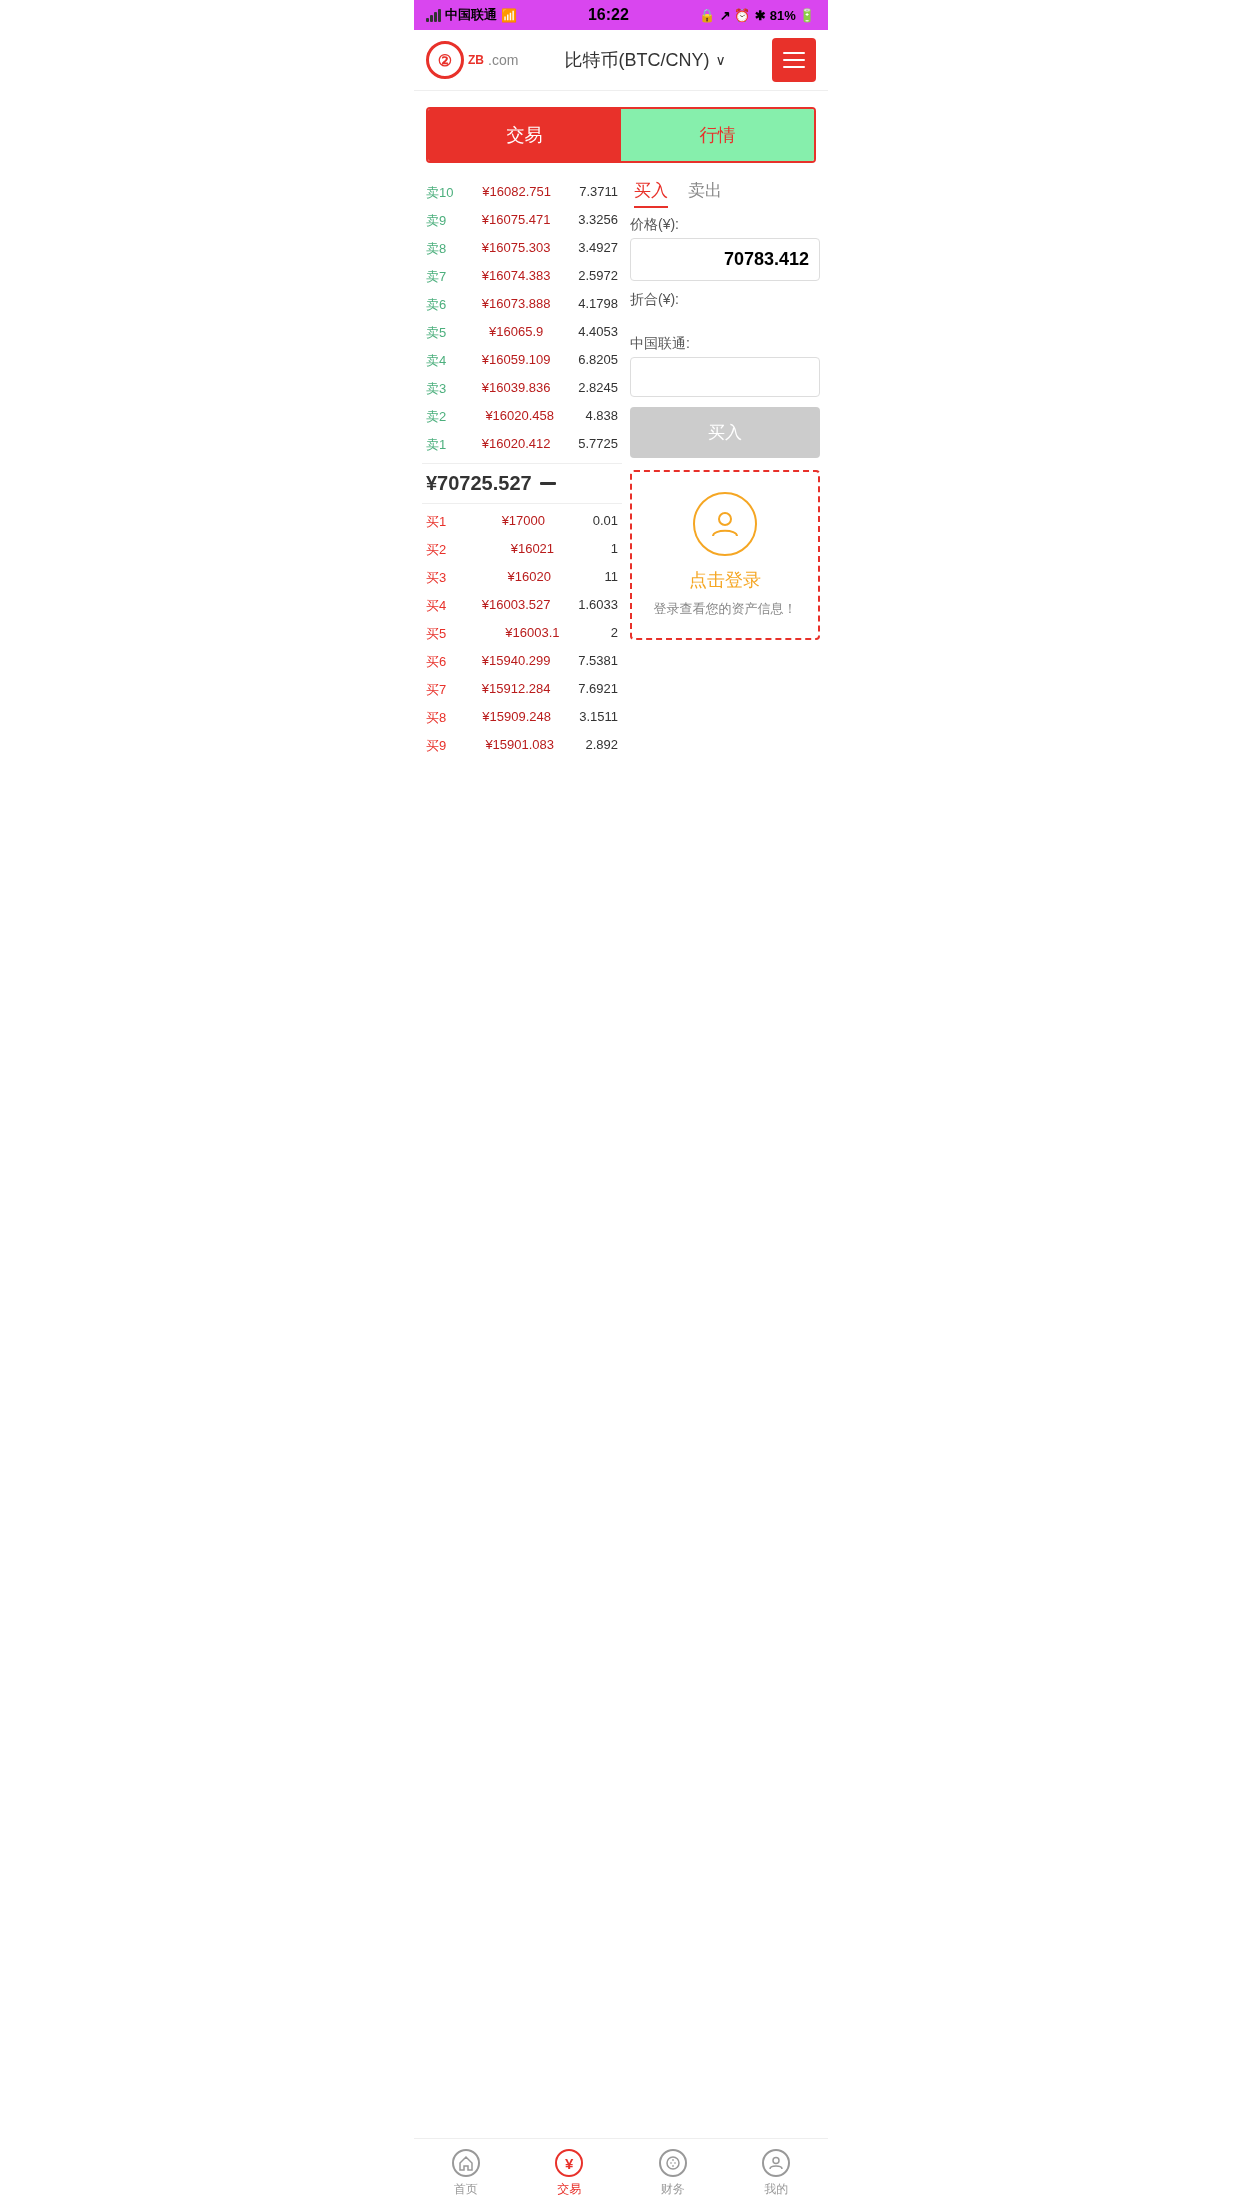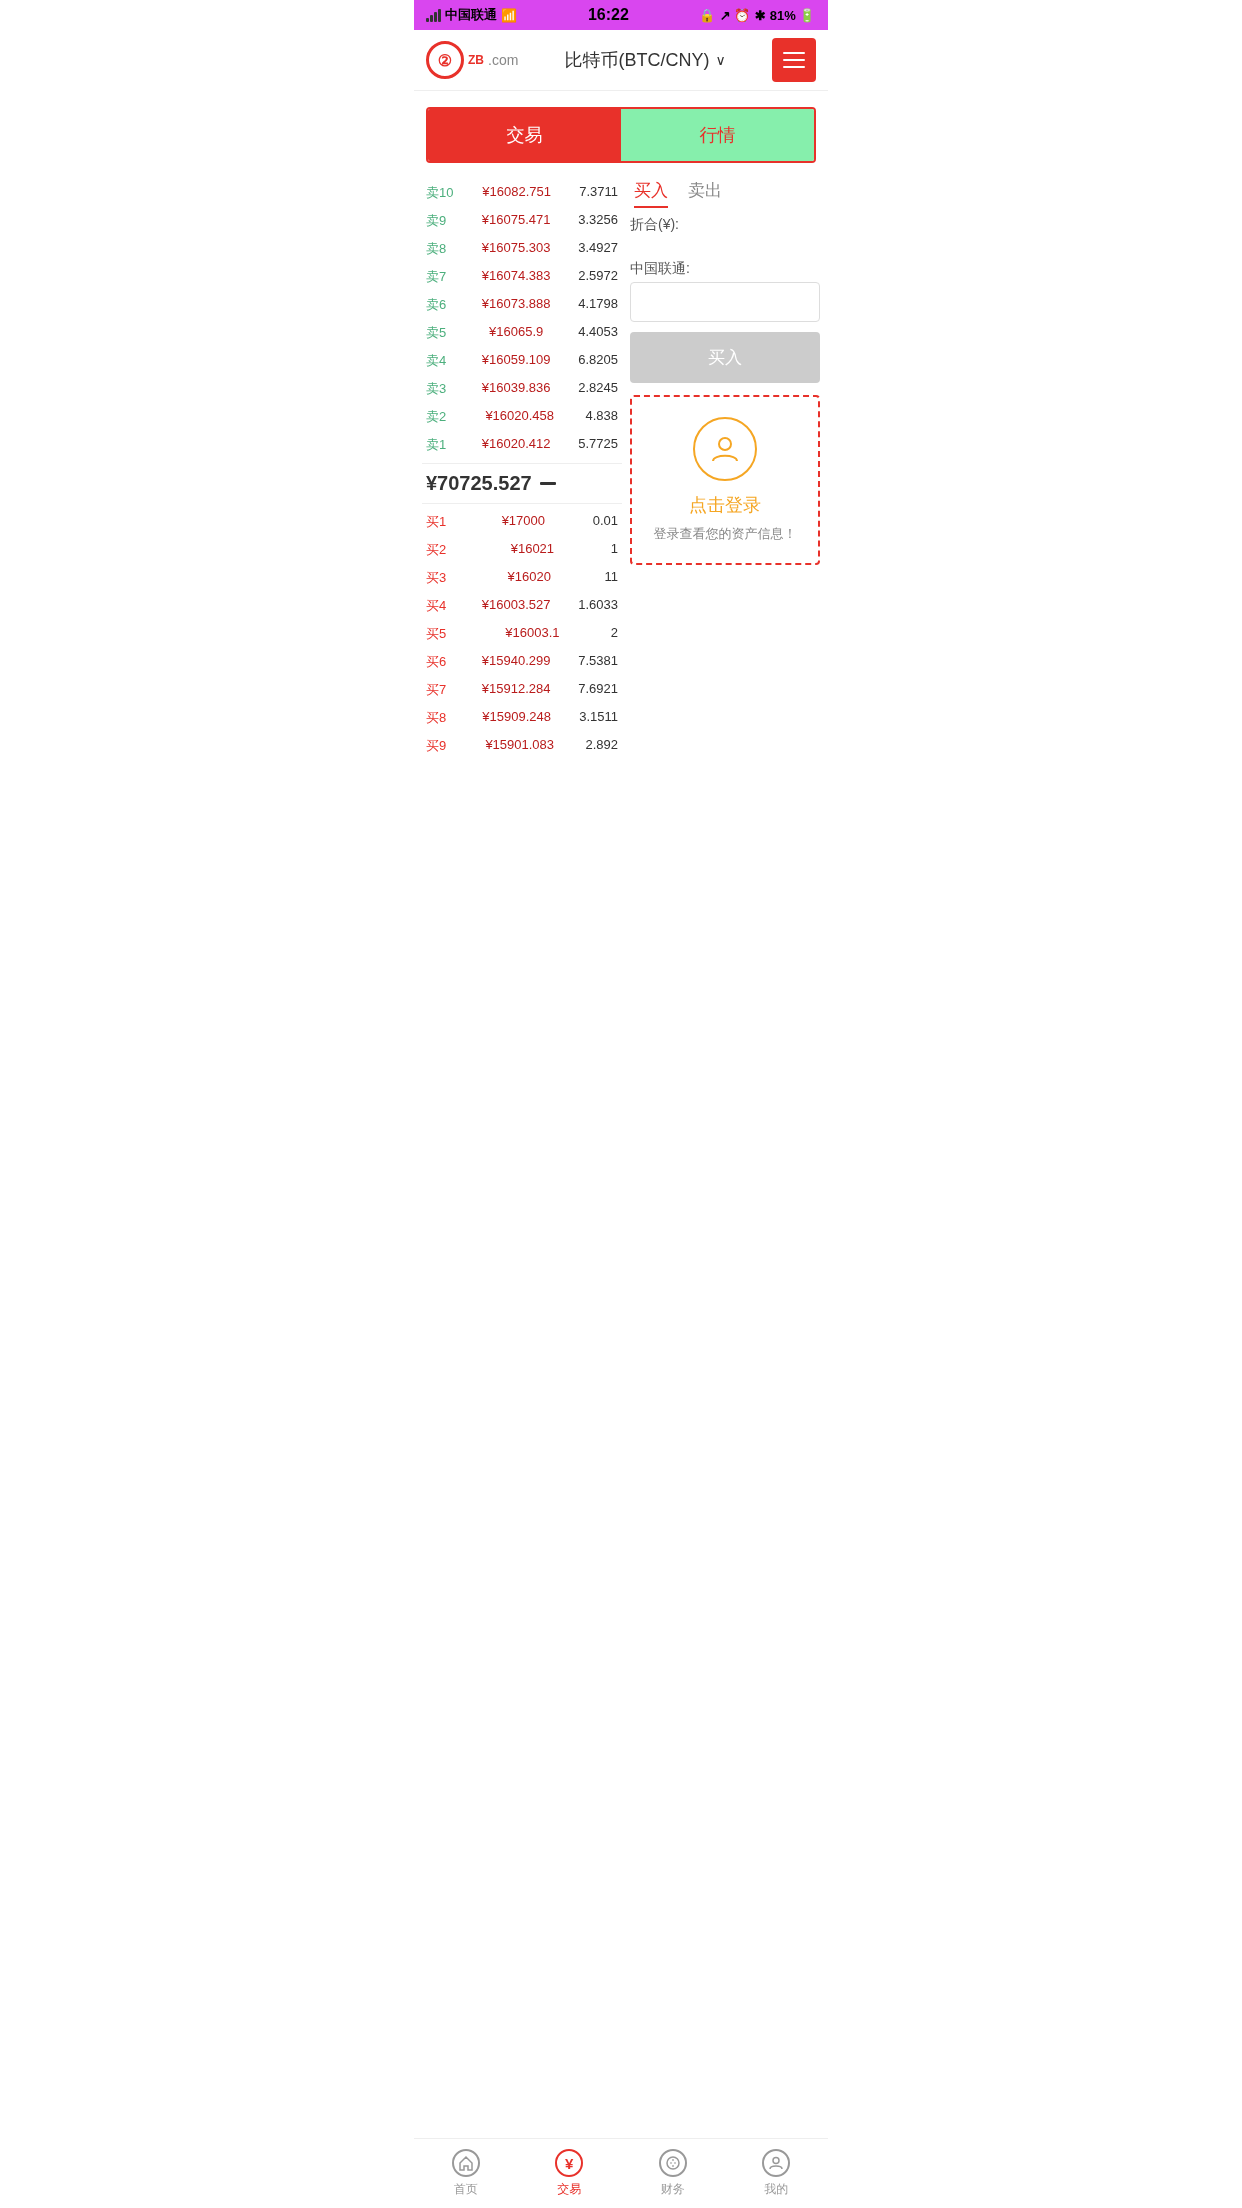--- a/index.html
+++ b/index.html
@@ -397,20 +397,26 @@
     <div class="buy-sell-tabs">
       <div class="buy-sell-tab active">
         <span>买入</span>
       </div>
       <div class="buy-sell-tab inactive">
         <span>卖出</span>
       </div>
     </div>
 
     
+    <div class="form-field">
+      <div class="field-label">价格(¥):</div>
+      <div class="field-input">
+        <input type="text" style="font-weight: bold; font-size: 18px;" value="70783.412">
+      </div>
+    </div>
 
     
 
     
     <div class="form-field">
       <div class="field-label">折合(¥):</div>
       <div class="field-hint"></div>
     </div>
 
     

